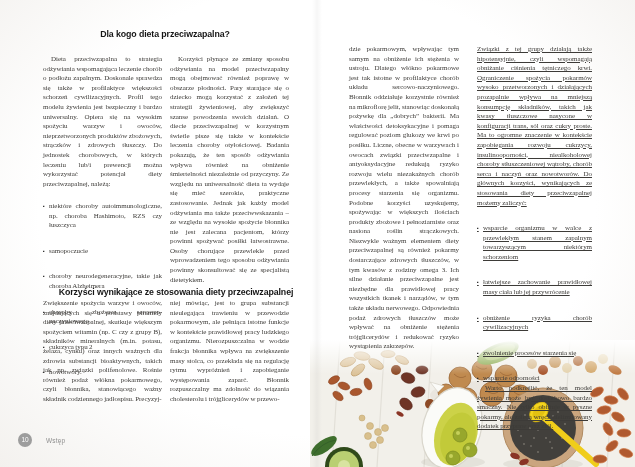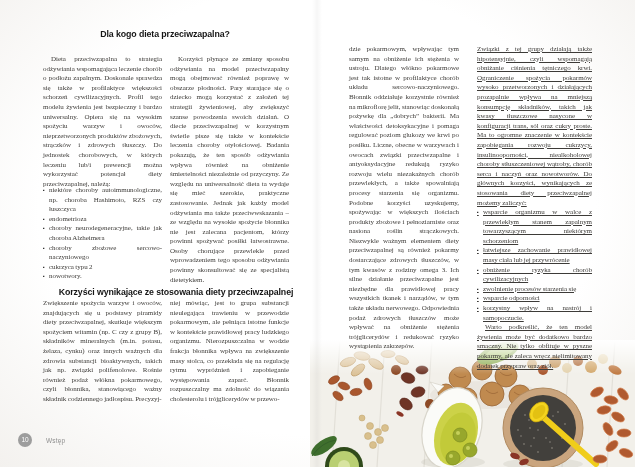--- a/index.html
+++ b/index.html
@@ -12,21 +12,21 @@
     background:linear-gradient(90deg,transparent, rgba(0,0,0,0.035), transparent);}
   .heading{
     position:absolute;font-family:"Liberation Sans", sans-serif;font-weight:bold;
     font-size:8.8px;line-height:10px;color:#161616;text-align:center;letter-spacing:-0.1px;
   }
   .col{
     position:absolute;text-align:justify;font-size:7px;line-height:9.6px;
     letter-spacing:-0.05px;word-spacing:-0.2px;
   }
   .indent{text-indent:8px;}
-  .li{display:flex;}
+  .li{display:flex;margin-top:16px;}
   .li .lg{flex:0 0 6px;font-size:5px;line-height:9.6px;color:#222;}
   .li .lt{flex:1;text-align:justify;}
   .pgnum{
     position:absolute;left:18px;top:433px;width:14px;height:14px;border-radius:50%;
     background:#9d9d9d;color:#ffffff;font-family:"Liberation Sans",sans-serif;
     font-size:6.5px;line-height:14px;text-align:center;
   }
   .pglabel{
     position:absolute;left:46px;top:437px;font-family:"Liberation Sans",sans-serif;
     font-size:6.5px;color:#8f8f8f;letter-spacing:0.2px;
@@ -213,21 +213,21 @@
 
     <div class="col indent" style="left:43px;top:55px;width:119px;">Dieta przeciwzapalna to strategia odżywiania wspomagająca leczenie chorób o podłożu zapalnym. Doskonale sprawdza się także w profilaktyce większości schorzeń cywilizacyjnych. Profil tego modelu żywienia jest bezpieczny i bardzo uniwersalny. Opiera się na wysokim spożyciu warzyw i owoców, nieprzetworzonych produktów zbożowych, strączków i zdrowych tłuszczy. Do jednostek chorobowych, w których leczeniu lub/i prewencji można wykorzystać potencjał diety przeciwzapalnej, należą:</div>
 
     <div class="col" style="left:43px;top:186px;width:119px;">
       <div class="li">
         <span class="lg">▪</span>
         <span class="lt">niektóre choroby autoimmunologiczne, np. choroba Hashimoto, RZS czy łuszczyca</span>
       </div>
       <div class="li">
         <span class="lg">▪</span>
-        <span class="lt">endometrioza</span>
+        <span class="lt">samopoczucie</span>
       </div>
       <div class="li">
         <span class="lg">▪</span>
         <span class="lt">choroby neurodegeneracyjne, takie jak choroba Alzheimera</span>
       </div>
       <div class="li">
         <span class="lg">▪</span>
         <span class="lt">choroby zbożowe sercowo-naczyniowego</span>
       </div>
       <div class="li">
@@ -267,22 +267,18 @@
         <span class="lg">▪</span>
         <span class="lt">obniżenie ryzyka chorób cywilizacyjnych</span>
       </div>
       <div class="li">
         <span class="lg">▪</span>
         <span class="lt">zwolnienie procesów starzenia się</span>
       </div>
       <div class="li">
         <span class="lg">▪</span>
         <span class="lt">wsparcie odporności</span>
-      </div>
-      <div class="li">
-        <span class="lg">▪</span>
-        <span class="lt">korzystny wpływ na nastrój i samopoczucie.</span>
       </div>
       <div class="indent">Warto podkreślić, że ten model żywienia może być dodatkowo bardzo smaczny. Nie tylko obfituje w pyszne pokarmy, ale zaleca wręcz nielimitowany dodatek przypraw oraz ziół.</div>
     </div>
   </div>
 
 </div>
 
 </body></html>

